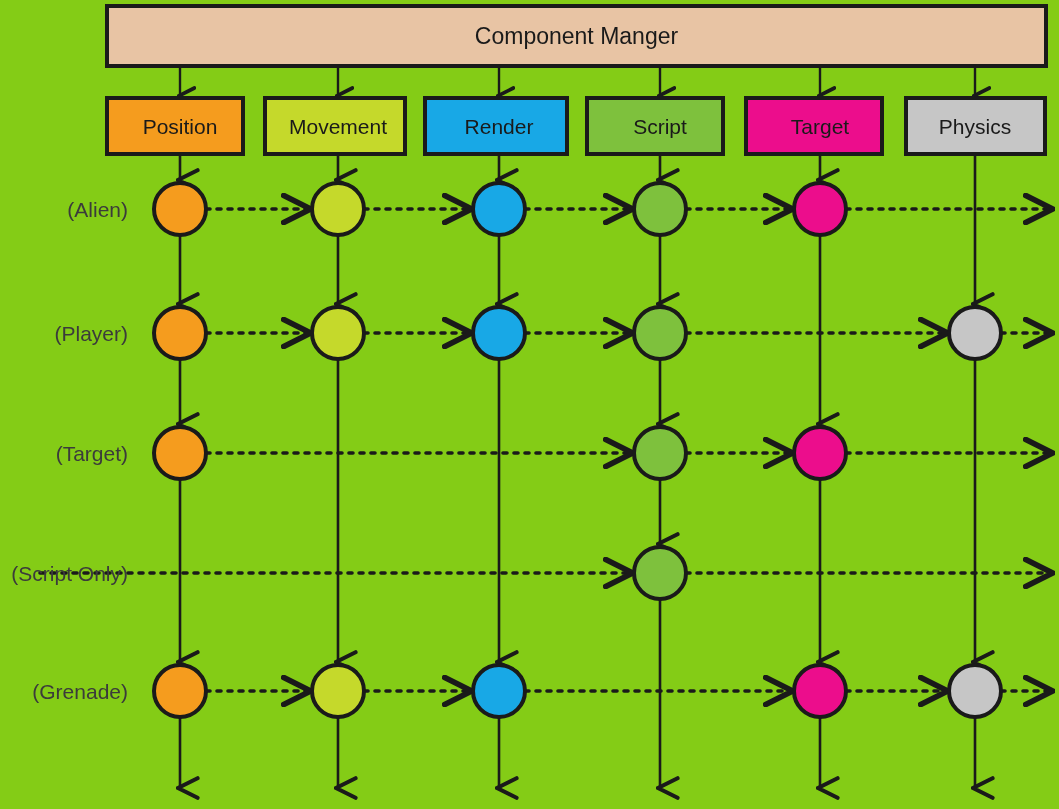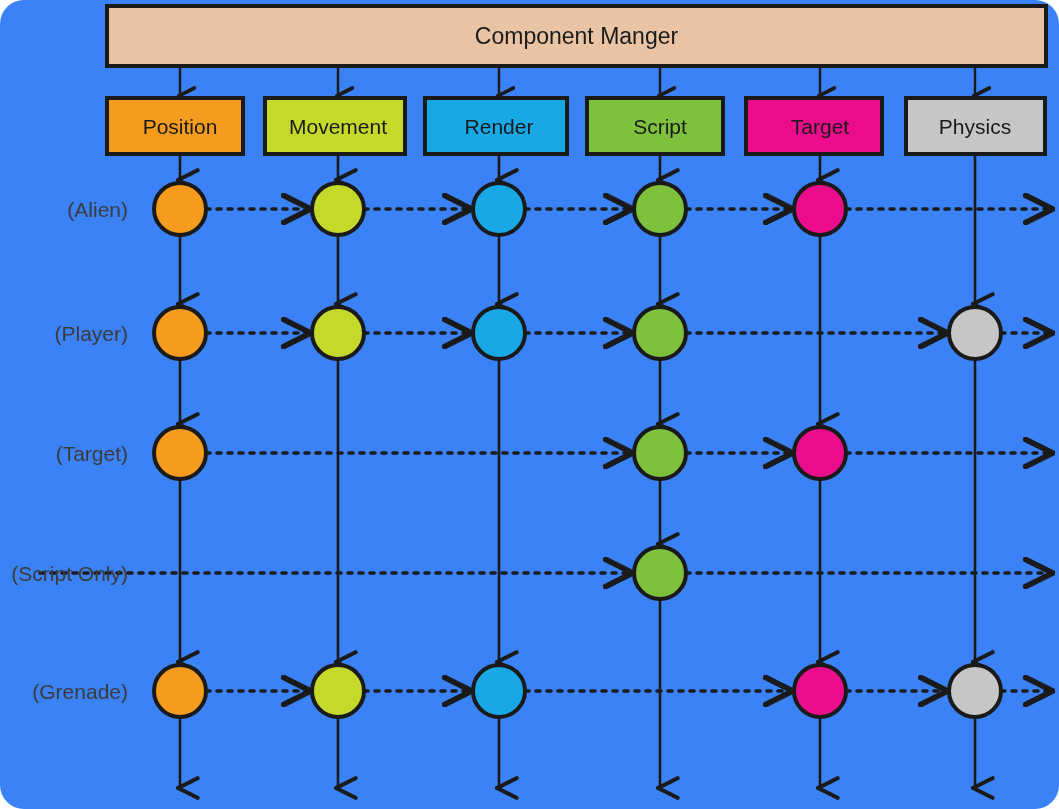--- a/index.html
+++ b/index.html
@@ -7,23 +7,22 @@
     padding: 0;
     background: #ffffff;
   }
   body {
     font-family: "Liberation Sans", sans-serif;
   }
   #stage {
     position: relative;
     width: 1059px;
     height: 809px;
-    background: #3b82f6;
+    background: #84cc16;
     overflow: hidden;
-    border-radius: 24px;
   }
   #diagram-svg {
     position: absolute;
     left: 0;
     top: 0;
     width: 1059px;
     height: 809px;
   }
   .mgr-label {
     font-size: 23px;

